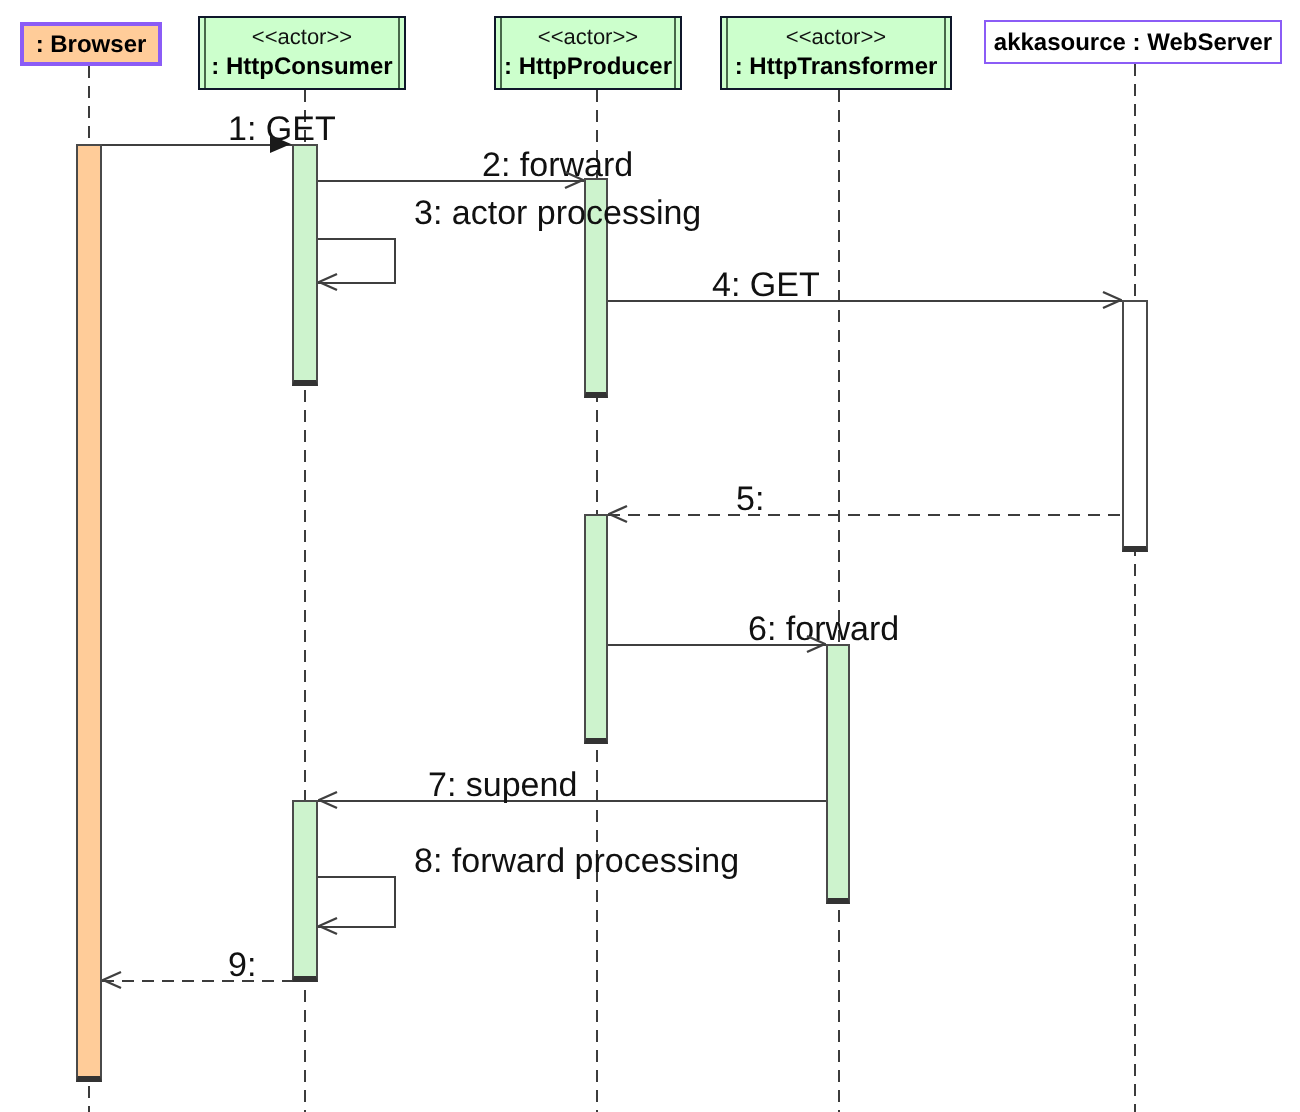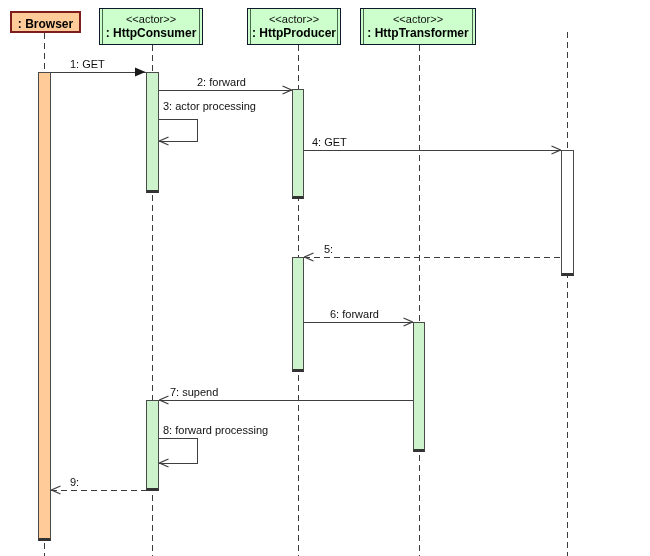--- a/index.html
+++ b/index.html
@@ -6,42 +6,42 @@
   .stage{position:relative;width:650px;height:556px;background:#ffffff;
          font-family:"Liberation Sans",sans-serif;overflow:hidden;}
 
   
   .lifeline{position:absolute;width:1px;z-index:1;
     background:repeating-linear-gradient(to bottom,#3c3c3c 0,#3c3c3c 6px,transparent 6px,transparent 10px);}
 
   
   .head{position:absolute;box-sizing:border-box;display:flex;flex-direction:column;
         align-items:center;justify-content:center;z-index:3;background:#fff;}
-  .head.simple{border:2px solid #7f1d1d;justify-content:flex-end;}
+  .head.simple{border:2px solid #8b5cf6;}
   .head.simple.thin{border-width:1px;}
   .head.actor{border:1px solid #0f172a;background:#ccffcc;}
   .head.actor::before,.head.actor::after{content:"";position:absolute;top:0;bottom:0;width:1px;background:#47684a;}
   .head.actor::before{left:2px;}
   .head.actor::after{right:2px;}
   .stereo{font-size:11px;line-height:13px;color:#111;}
   .pname{font-size:12px;line-height:14px;font-weight:bold;color:#000;white-space:nowrap;}
 
   
   .bar{position:absolute;box-sizing:border-box;border:1px solid #4a4a4a;
        border-bottom:3px solid #333;z-index:2;}
   .bar.orange{background:#ffcc99;}
   .bar.green{background:#cdf3cd;}
   .bar.white{background:#ffffff;}
 
   
   .line{position:absolute;height:1px;background:#3f3f3f;z-index:4;}
   .dashline{position:absolute;height:1px;z-index:4;
     background:repeating-linear-gradient(to right,#3c3c3c 0,#3c3c3c 6px,transparent 6px,transparent 10px);}
   .vline{position:absolute;width:1px;background:#3f3f3f;z-index:4;}
-  .mlabel{position:absolute;font-size:11px;line-height:13px;color:#111;white-space:nowrap;z-index:5;}
+  .mlabel{position:absolute;font-size:17px;line-height:13px;color:#111;white-space:nowrap;z-index:5;margin-left:44px;}
   .ah{position:absolute;z-index:5;}
 </style>
 </head>
 <body>
 
 <div class="stage">
 
   <div class="lifeline" style="left:44px;top:33px;height:523px;"></div>
   <div class="lifeline" style="left:152px;top:45px;height:511px;"></div>
   <div class="lifeline" style="left:298px;top:45px;height:511px;"></div>
@@ -60,20 +60,23 @@
   <div class="head actor" style="left:247px;top:8px;width:94px;height:37px;">
     <span class="stereo">&lt;&lt;actor&gt;&gt;</span>
     <span class="pname">: HttpProducer</span>
   </div>
 
   <div class="head actor" style="left:360px;top:8px;width:116px;height:37px;">
     <span class="stereo">&lt;&lt;actor&gt;&gt;</span>
     <span class="pname">: HttpTransformer</span>
   </div>
 
+  <div class="head simple thin" style="left:492px;top:10px;width:149px;height:22px;background:#ffffff;">
+    <span class="pname">akkasource : WebServer</span>
+  </div>
 
   <div class="bar orange" style="left:38px;top:72px;width:13px;height:469px;"></div>
   <div class="bar green" style="left:146px;top:72px;width:13px;height:121px;"></div>
   <div class="bar green" style="left:292px;top:89px;width:12px;height:110px;"></div>
   <div class="bar white" style="left:561px;top:150px;width:13px;height:126px;"></div>
   <div class="bar green" style="left:292px;top:257px;width:12px;height:115px;"></div>
   <div class="bar green" style="left:413px;top:322px;width:12px;height:130px;"></div>
   <div class="bar green" style="left:146px;top:400px;width:13px;height:91px;"></div>
 
   <span class="mlabel" style="left:70px;top:58px;">1: GET</span>

